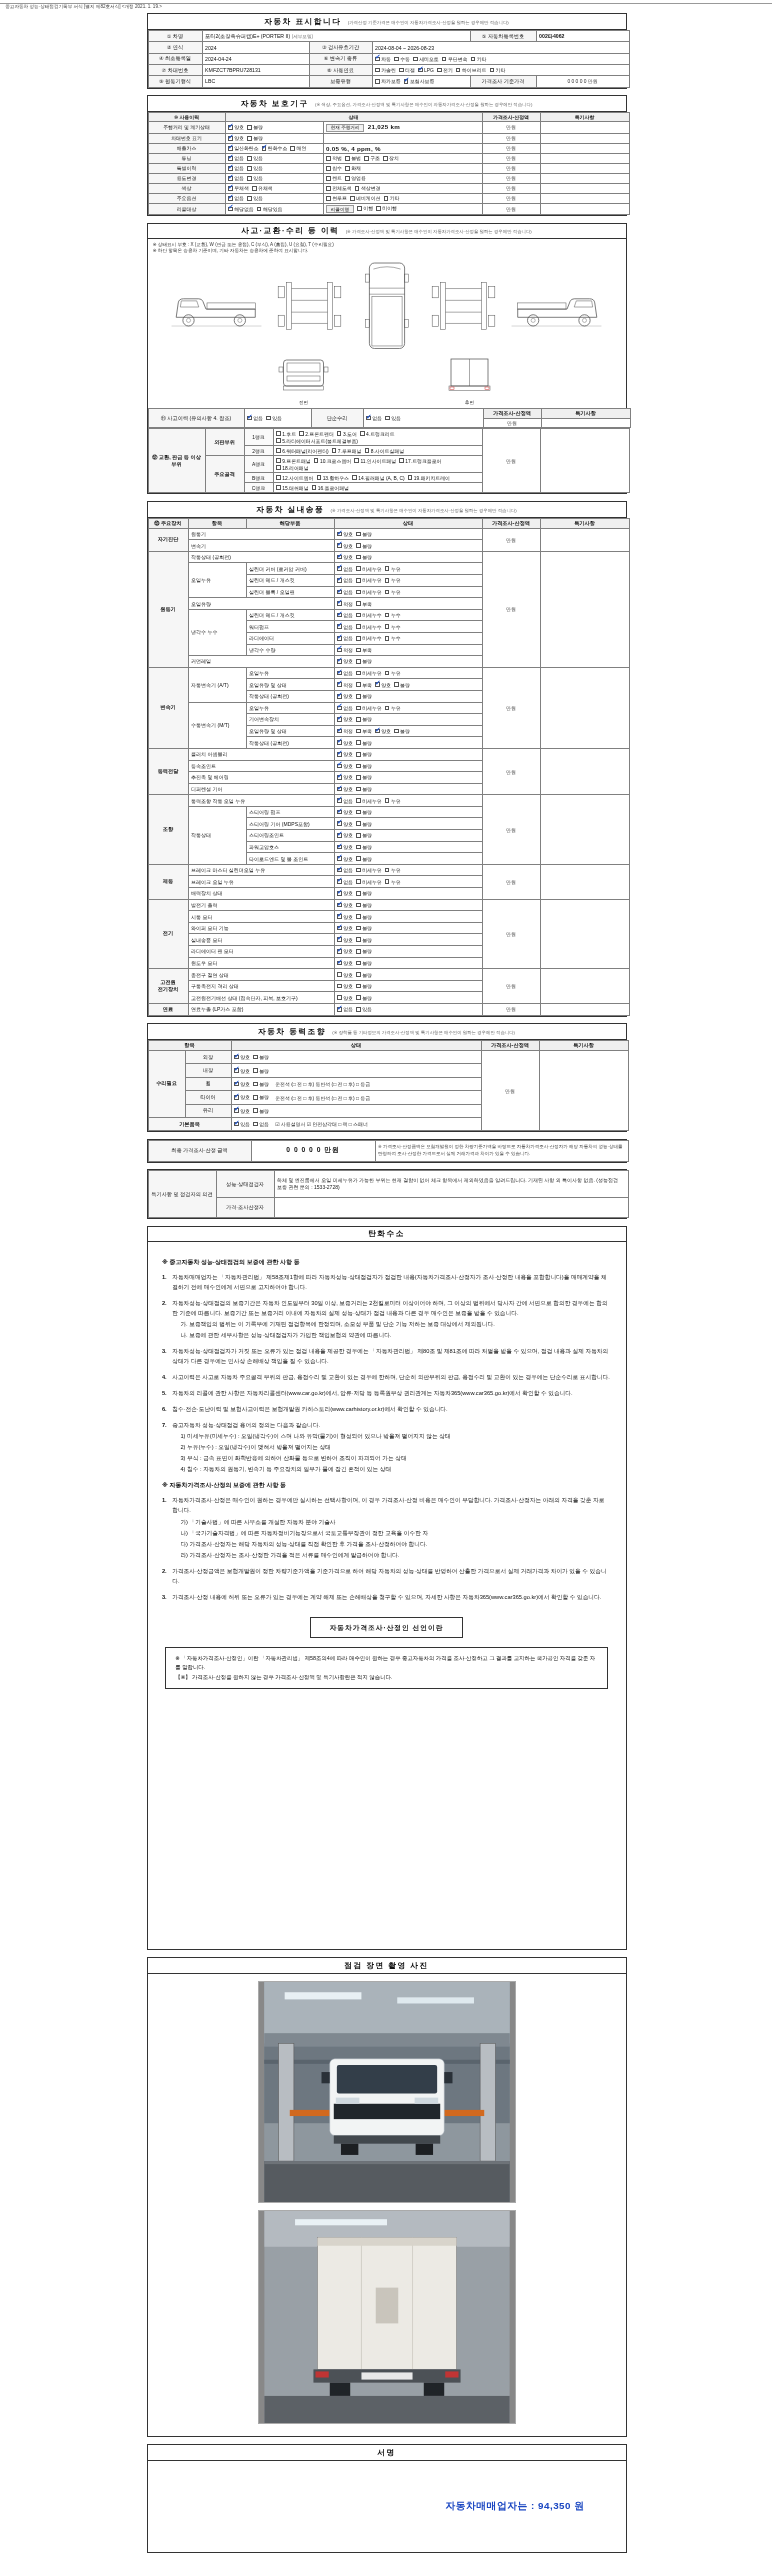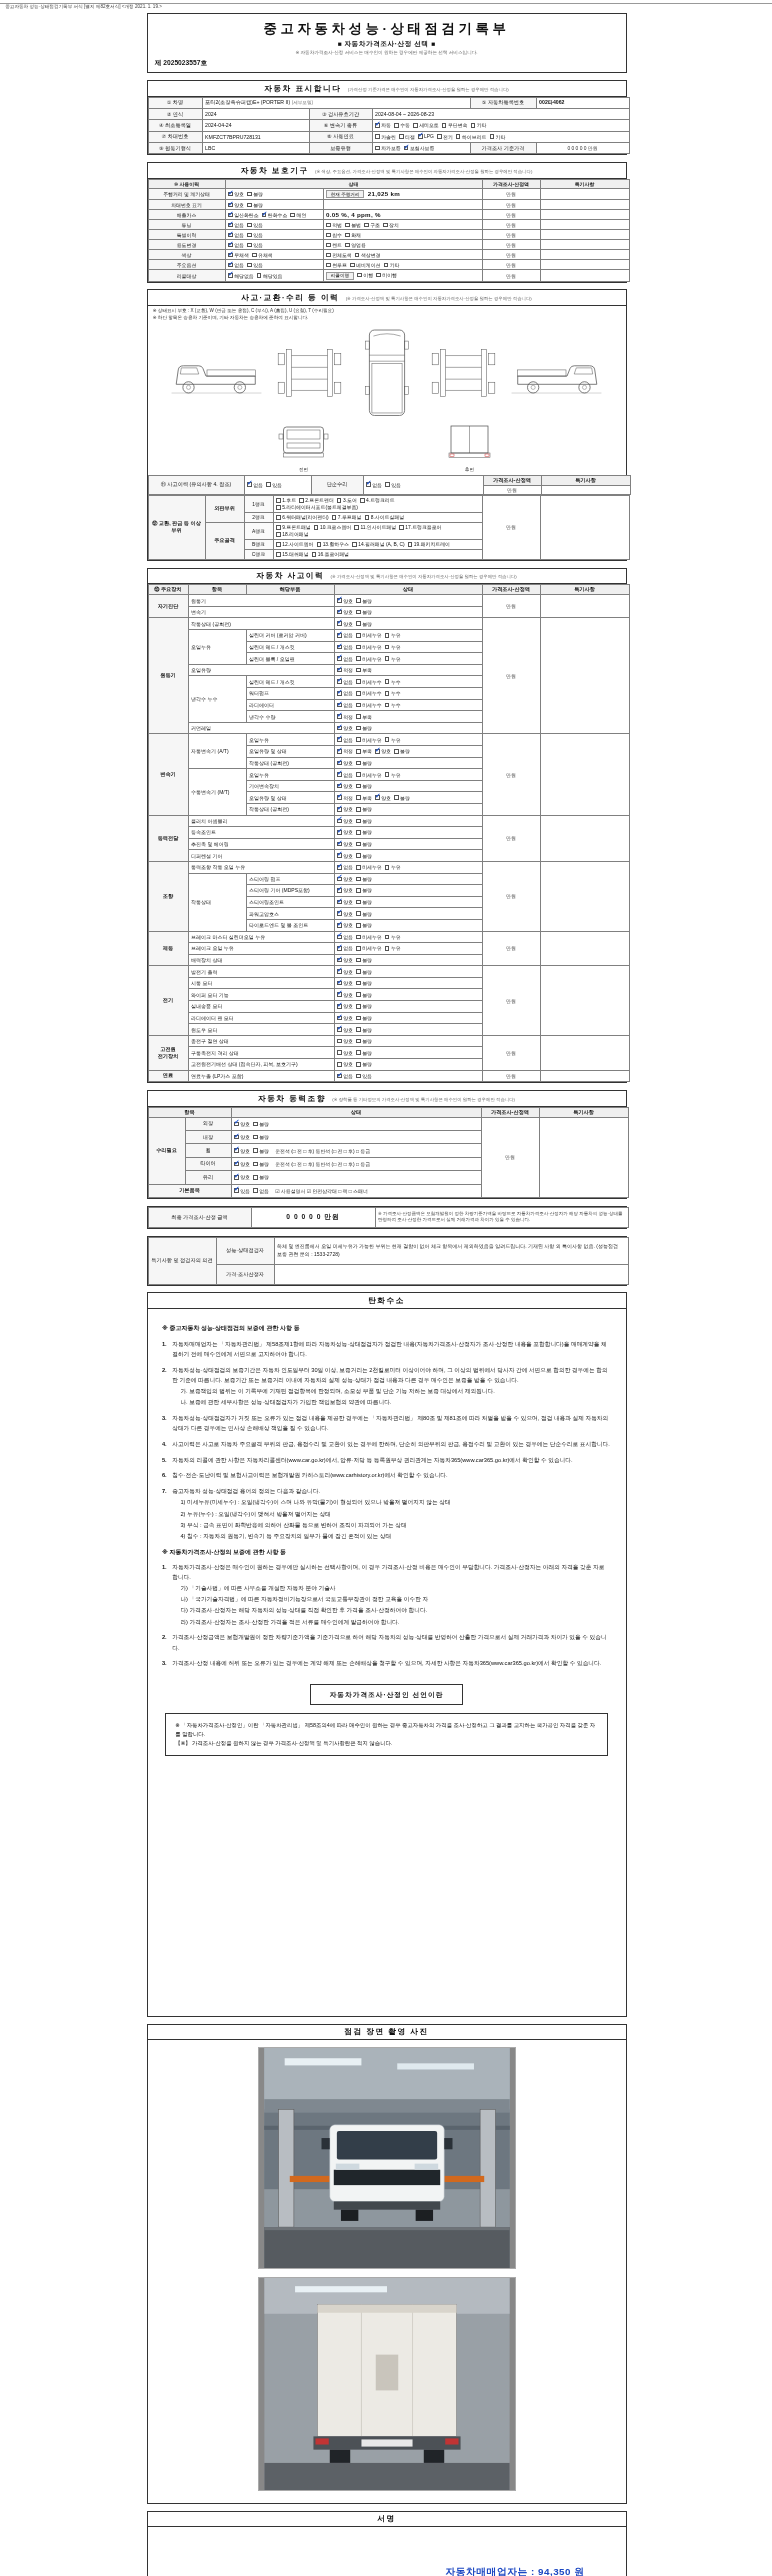--- a/index.html
+++ b/index.html
@@ -81,26 +81,20 @@
   .fee{color:#1b47c2;font-size:9.8px;font-weight:bold;letter-spacing:0.5px}
 </style>
 </head>
 <body>
 
 <div class="topline"></div>
 <div class="topnote">중고자동차 성능·상태점검기록부 서식 [별지 제82호서식] &lt;개정 2021. 1. 19.&gt;</div>
 
 <div class="doc">
 
-  <div class="sec hdr">
-    <div class="title">중고자동차성능·상태점검기록부</div>
-    <div class="subtitle">■ 자동차가격조사·산정 선택 ■</div>
-    <div class="subnote">※ 자동차가격조사·산정 서비스는 매수인이 원하는 경우에만 제공하는 선택 서비스입니다.</div>
-    <div class="docno">제 2025023557호</div>
-  </div>
 
   <div class="sec">
     <div class="band">
       <span class="bt">자동차 표시합니다</span>
       <span class="bn">(가격산정 기준가격은 매수인이 자동차가격조사·산정을 원하는 경우에만 적습니다)</span>
     </div>
     <table class="btab">
       <colgroup>
           <col style="width:54px">
           <col style="width:107px">
@@ -604,21 +598,21 @@
                 <i class="bx"></i>
                 <span class="t">16.플로어패널</span>
               </span></td>
           </tr>
         </tbody>
     </table>
   </div>
 
   <div class="sec">
     <div class="band">
-      <span class="bt">자동차 사고이력</span>
+      <span class="bt">자동차 실내송풍</span>
       <span class="bn">(※ 가격조사·산정액 및 특기사항은 매수인이 자동차가격조사·산정을 원하는 경우에만 적습니다)</span>
     </div>
     <table class="dtab">
       <colgroup>
           <col style="width:40px">
           <col style="width:58px">
           <col style="width:88px">
           <col style="width:148px">
           <col style="width:58px">
           <col style="width:89px">

